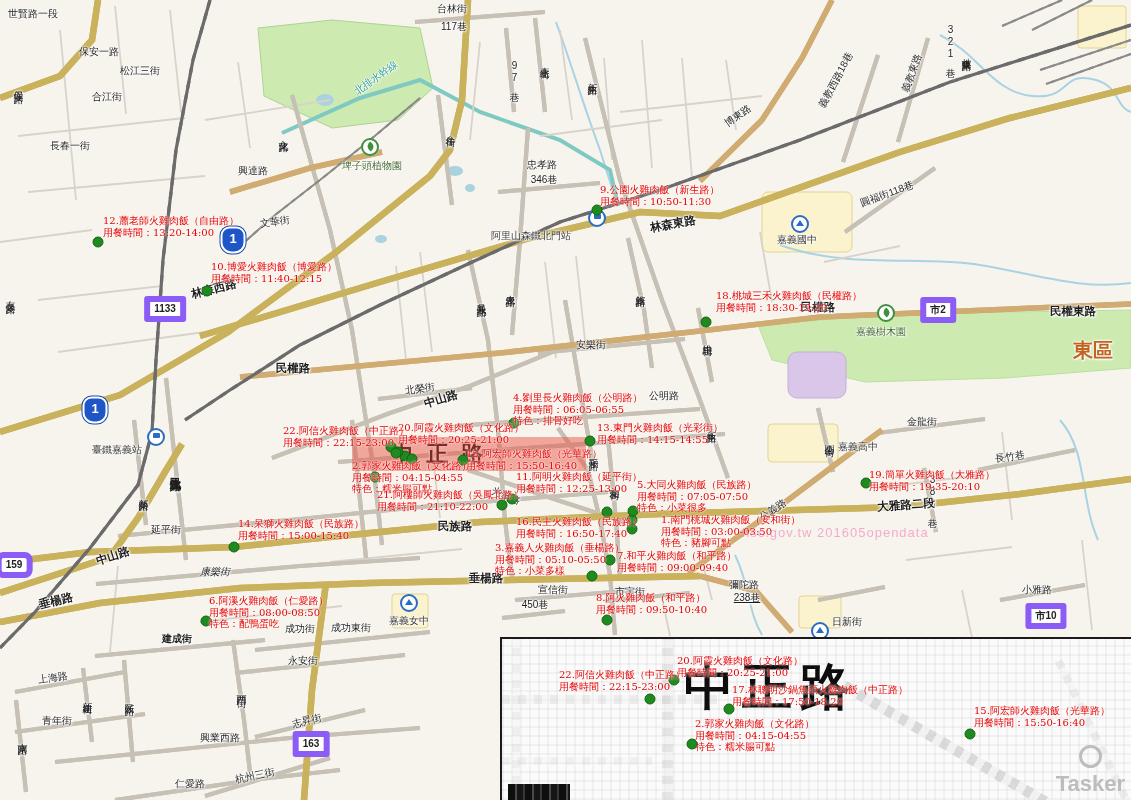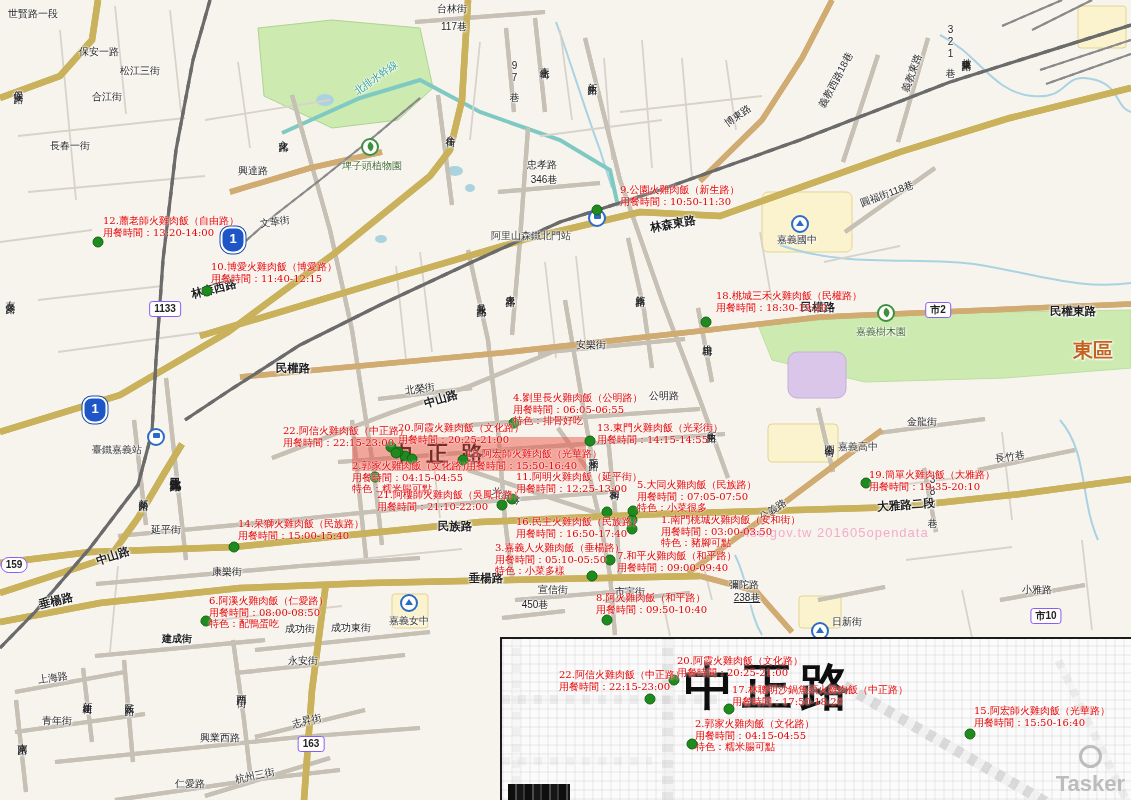--- a/index.html
+++ b/index.html
@@ -23,21 +23,21 @@
   .annot{position:absolute;font:10px/11.5px "DejaVu Serif",serif;color:#e60000;white-space:pre;
          z-index:6;text-shadow:0 0 2px rgba(255,255,255,.95),0 0 2px rgba(255,255,255,.9);}
   .dot{position:absolute;width:9px;height:9px;border-radius:50%;background:#1f8b1f;
        border:1px solid #136413;transform:translate(-50%,-50%);z-index:5;}
 
   
   .shield-hwy{position:absolute;transform:translate(-50%,-50%);width:21px;height:23px;
         background:#1e56c8;border:2px solid #fff;box-shadow:0 0 0 1px #194aa8;
         border-radius:9px 9px 11px 11px;color:#fff;font:bold 13px/19px "Liberation Sans",sans-serif;
         text-align:center;z-index:4;}
-  .shield-box{position:absolute;transform:translate(-50%,-50%);background:#fff;border:1px solid #8b5cf6;
+  .shield-box{position:absolute;transform:translate(-50%,-50%);background:#fff;border:6px solid #8b5cf6;
         border-radius:3px;font:bold 10px/12px "Liberation Sans",sans-serif;color:#222;
         padding:1px 4px;z-index:4;}
   .poi{position:absolute;transform:translate(-50%,-50%);width:14px;height:14px;border-radius:50%;
        background:#fff;z-index:3;}
   .poi.station{border:2px solid #2a6bc4;}
   .poi.station::after{content:"";display:block;margin:3px auto 0;width:7px;height:5px;
        background:#2a6bc4;border-radius:1px;}
   .poi.school{border:2px solid #2a6bc4;}
   .poi.school::after{content:"";display:block;margin:3px auto 0;width:8px;height:6px;
        background:#2a6bc4;clip-path:polygon(50% 0,100% 100%,0 100%);}
@@ -188,21 +188,21 @@
       <div class="mlabel vert" style="left: 593px; top: 452px; transform: translate(-50%, -50%);">和平路</div>
       <div class="mlabel vert" style="left: 614px; top: 481px; transform: translate(-50%, -50%);">安和街</div>
       <div class="mlabel big-street" style="left: 444px; top: 454px; transform: translate(-50%, -50%);">中正路</div>
       <div class="mlabel" style="left: 506px; top: 496px; transform: translate(-50%, -50%) rotate(22deg);">光華路</div>
       <div class="mlabel bold vert" style="left: 175px; top: 470px; transform: translate(-50%, -50%);">民生北路</div>
       <div class="mlabel vert" style="left: 143px; top: 492px; transform: translate(-50%, -50%);">新榮路</div>
       <div class="mlabel" style="left: 166px; top: 530px; transform: translate(-50%, -50%);">延平街</div>
       <div class="mlabel bold" style="left: 113px; top: 556px; transform: translate(-50%, -50%) rotate(-18deg);">中山路</div>
       <div class="mlabel bold" style="left: 455px; top: 526px; transform: translate(-50%, -50%);">民族路</div>
       <div class="mlabel bold" style="left: 56px; top: 601px; transform: translate(-50%, -50%) rotate(-14deg);">垂楊路</div>
-      <div class="mlabel" style="left: 227px; top: 572px; transform: translate(-50%, -50%);">康樂街</div>
+      <div class="mlabel" style="left: 215px; top: 572px; transform: translate(-50%, -50%); font-style: italic;">康樂街</div>
       <div class="mlabel bold" style="left: 486px; top: 578px; transform: translate(-50%, -50%);">垂楊路</div>
       <div class="mlabel" style="left: 553px; top: 590px; transform: translate(-50%, -50%);">宣信街</div>
       <div class="mlabel" style="left: 535px; top: 605px; transform: translate(-50%, -50%);">450巷</div>
       <div class="mlabel" style="left: 630px; top: 592px; transform: translate(-50%, -50%);">市宇街</div>
       <div class="mlabel" style="left: 744px; top: 585px; transform: translate(-50%, -50%);">彌陀路</div>
       <div class="mlabel" style="left: 747px; top: 598px; transform: translate(-50%, -50%); text-decoration: underline;">238巷</div>
       <div class="mlabel" style="left: 847px; top: 590px; transform: translate(-50%, -50%); margin-top: 32px;">日新街</div>
       <div class="mlabel" style="left: 1037px; top: 590px; transform: translate(-50%, -50%);">小雅路</div>
       <div class="mlabel poi-label" style="left: 409px; top: 621px; transform: translate(-50%, -50%);">嘉義女中</div>
       <div class="mlabel" style="left: 300px; top: 629px; transform: translate(-50%, -50%);">成功街</div>
@@ -261,21 +261,21 @@
       <div class="annot" style="left: 209px; top: 595px;">6.阿溪火雞肉飯（仁愛路）
 用餐時間：08:00-08:50
 特色：配鴨蛋吃</div>
       <div class="dot" style="left: 206px; top: 621px;"></div>
       <div class="annot" style="left: 617px; top: 550px;">7.和平火雞肉飯（和平路）
 用餐時間：09:00-09:40</div>
       <div class="dot" style="left: 610px; top: 560px;"></div>
       <div class="annot" style="left: 596px; top: 592px;">8.阿火雞肉飯（和平路）
 用餐時間：09:50-10:40</div>
       <div class="dot" style="left: 607px; top: 620px;"></div>
-      <div class="annot" style="left: 600px; top: 184px; margin-left: 20px;">9.公園火雞肉飯（新生路）
+      <div class="annot" style="left: 600px; top: 184px;">9.公園火雞肉飯（新生路）
 用餐時間：10:50-11:30</div>
       <div class="dot" style="left: 597px; top: 210px;"></div>
       <div class="annot" style="left: 211px; top: 261px;">10.博愛火雞肉飯（博愛路）
 用餐時間：11:40-12:15</div>
       <div class="dot" style="left: 207px; top: 291px;"></div>
       <div class="annot" style="left: 516px; top: 471px;">11.阿明火雞肉飯（延平街）
 用餐時間：12:25-13:00</div>
       <div class="dot" style="left: 512px; top: 499px;"></div>
       <div class="annot" style="left: 103px; top: 215px;">12.蕭老師火雞肉飯（自由路）
 用餐時間：13:20-14:00</div>

